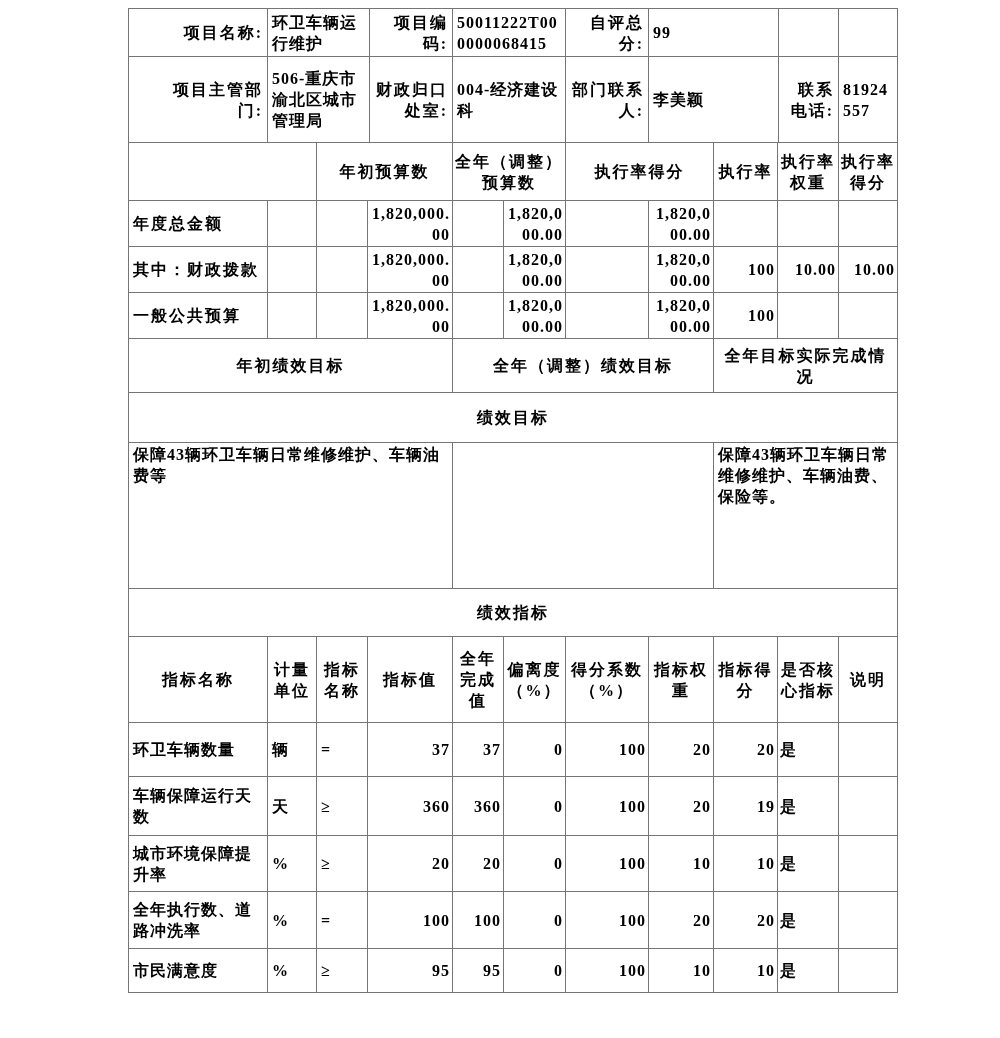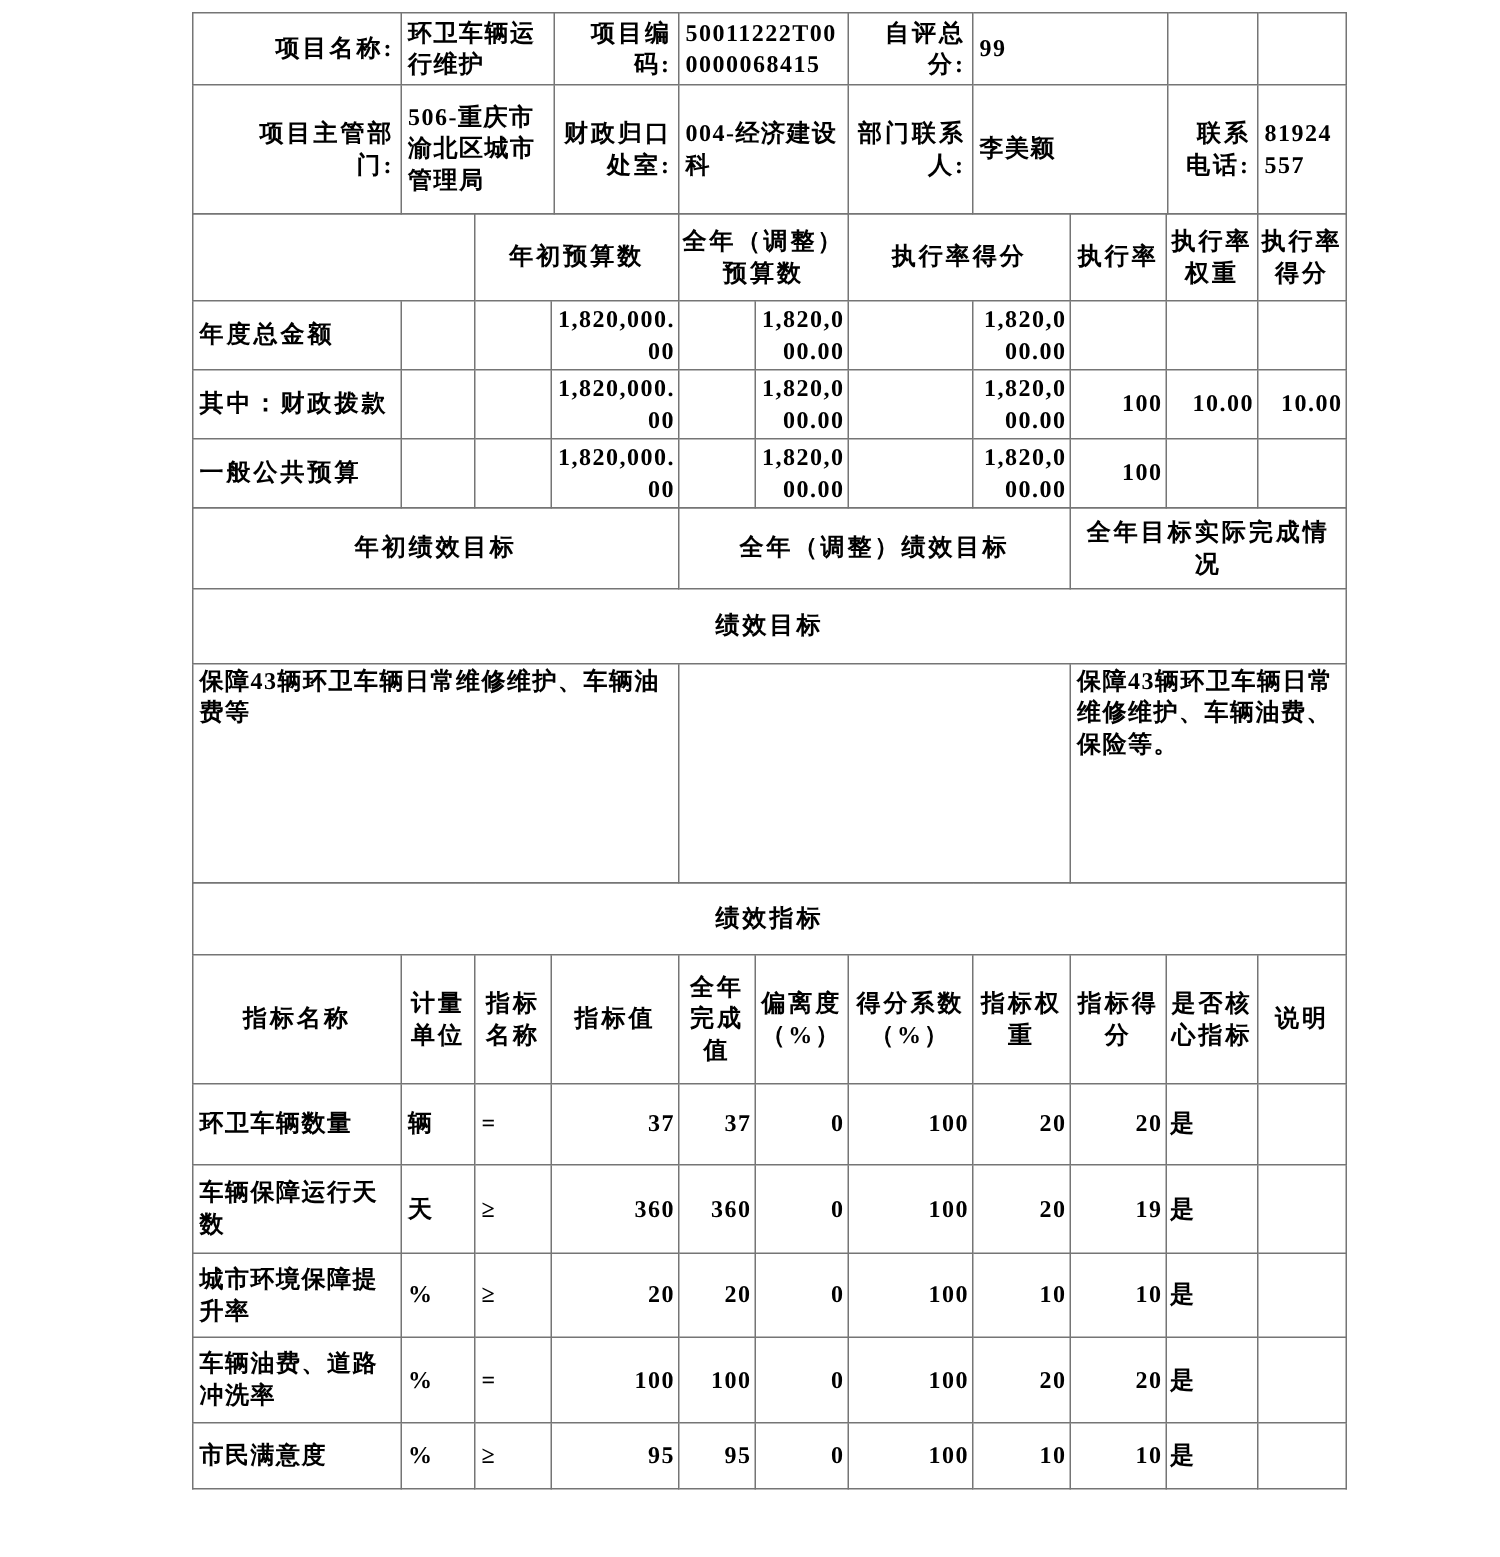--- a/index.html
+++ b/index.html
@@ -211,21 +211,21 @@
       <td class="num-r">20</td>
       <td class="num-r">20</td>
       <td class="num-r">0</td>
       <td class="num-r">100</td>
       <td class="num-r">10</td>
       <td class="num-r">10</td>
       <td style="padding:1px 2px">是</td>
       <td></td>
     </tr>
     <tr style="height:57px">
-      <td>车辆油费、道路冲洗率</td>
+      <td>全年执行数、道路冲洗率</td>
       <td>%</td>
       <td>=</td>
       <td class="num-r">100</td>
       <td class="num-r">100</td>
       <td class="num-r">0</td>
       <td class="num-r">100</td>
       <td class="num-r">20</td>
       <td class="num-r">20</td>
       <td style="padding:1px 2px">是</td>
       <td></td>

